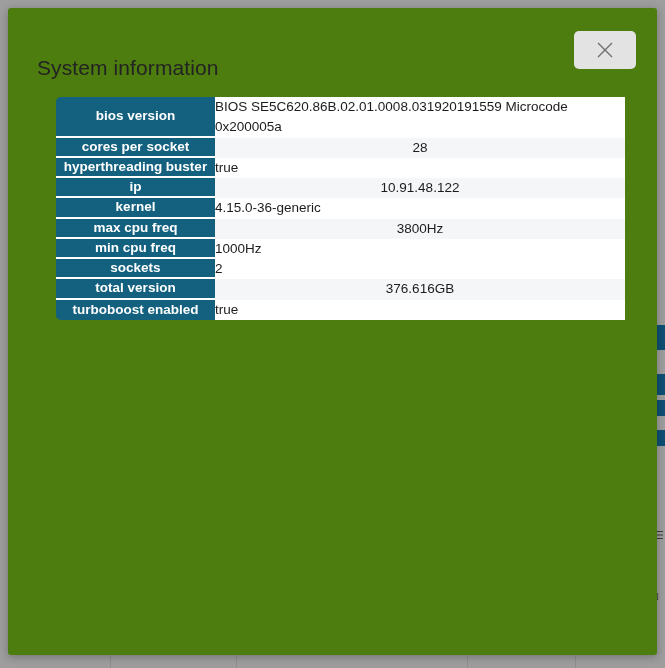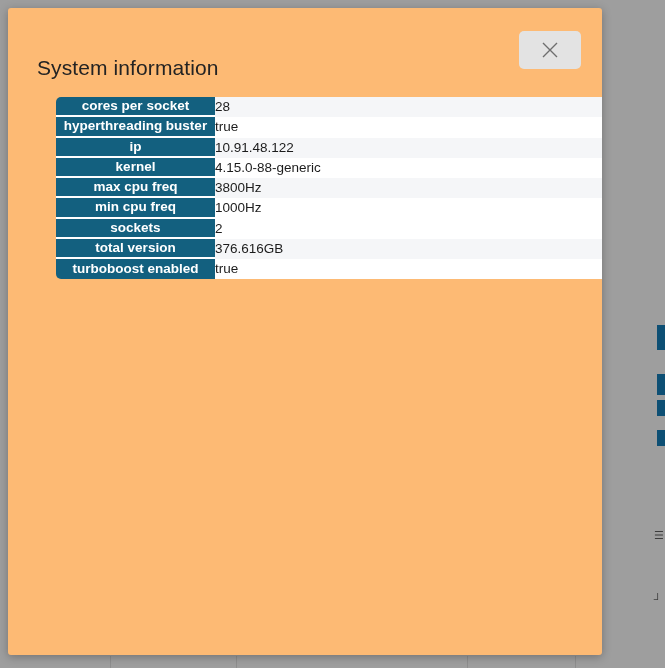--- a/index.html
+++ b/index.html
@@ -36,23 +36,23 @@
     font-family: "Liberation Sans", sans-serif;
     font-size: 11px;
     line-height: 1;
   }
 
   
   #modal {
     position: absolute;
     left: 8px;
     top: 8px;
-    width: 594px;
+    width: 649px;
     height: 647px;
-    background: #fdba74;
+    background: #4d7c0f;
     border-radius: 3px;
     box-shadow: 0 2px 10px rgba(0,0,0,0.28);
     overflow: hidden;
   }
 
   #close-button {
     position: absolute;
     right: 21px;
     top: 23px;
     width: 62px;
@@ -111,21 +111,21 @@
   .val-cell {
     background: #ffffff;
     color: #1c1c1c;
     font-size: 13.5px;
     font-weight: 400;
     text-align: left;
     padding: 10px 12px 10px 9px;
     line-height: 1.5;
     word-break: break-word;
   }
-  tr.alt .val-cell { background: #f5f6f8; }
+  tr.alt .val-cell { background: #f5f6f8; text-align: center; }
 </style>
 </head>
 <body>
 
 <div id="backdrop">
   <div class="bg-strip" style="left:657px; top:325px; width:8px; height:25px;"></div>
   <div class="bg-strip" style="left:657px; top:374px; width:8px; height:21px;"></div>
   <div class="bg-strip" style="left:657px; top:400px; width:8px; height:16px;"></div>
   <div class="bg-strip" style="left:657px; top:430px; width:8px; height:16px;"></div>
   <div class="bg-strip" style="left:48px; top:620px; width:160px; height:16px;"></div>
@@ -144,35 +144,39 @@
   <button id="close-button" aria-label="Close">
     <svg width="18" height="18" viewBox="0 0 18 18" aria-hidden="true">
       <path d="M2 2 L16 16 M16 2 L2 16" stroke="#6e6e6e" stroke-width="1.4" fill="none"></path>
     </svg>
   </button>
 
   <h1 id="dialog-title">System information</h1>
 
   <table id="info-table">
     <tbody>
+        <tr>
+          <td class="key-cell">bios version</td>
+          <td class="val-cell">BIOS SE5C620.86B.02.01.0008.031920191559 Microcode 0x200005a</td>
+        </tr>
         <tr class="alt">
           <td class="key-cell">cores per socket</td>
           <td class="val-cell">28</td>
         </tr>
         <tr>
           <td class="key-cell">hyperthreading buster</td>
           <td class="val-cell">true</td>
         </tr>
         <tr class="alt">
           <td class="key-cell">ip</td>
           <td class="val-cell">10.91.48.122</td>
         </tr>
         <tr>
           <td class="key-cell">kernel</td>
-          <td class="val-cell">4.15.0-88-generic</td>
+          <td class="val-cell">4.15.0-36-generic</td>
         </tr>
         <tr class="alt">
           <td class="key-cell">max cpu freq</td>
           <td class="val-cell">3800Hz</td>
         </tr>
         <tr>
           <td class="key-cell">min cpu freq</td>
           <td class="val-cell">1000Hz</td>
         </tr>
         <tr>

